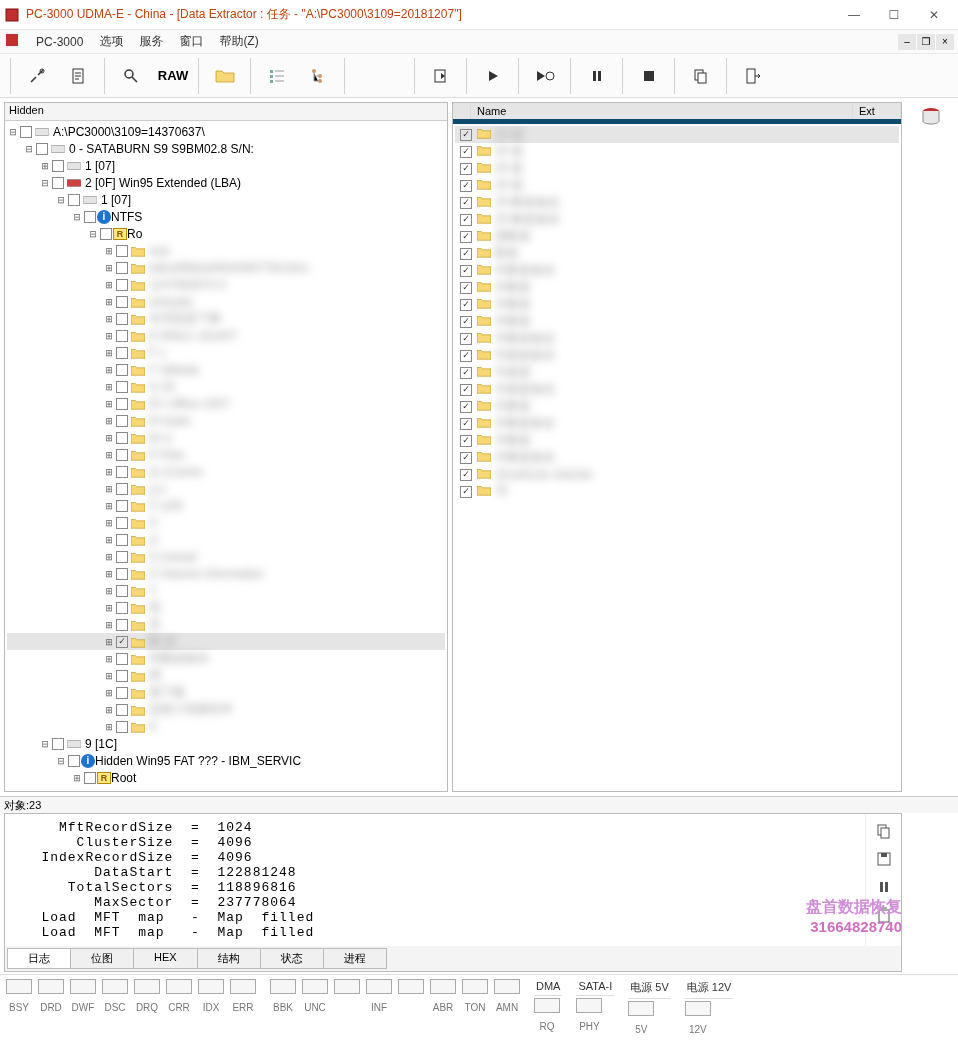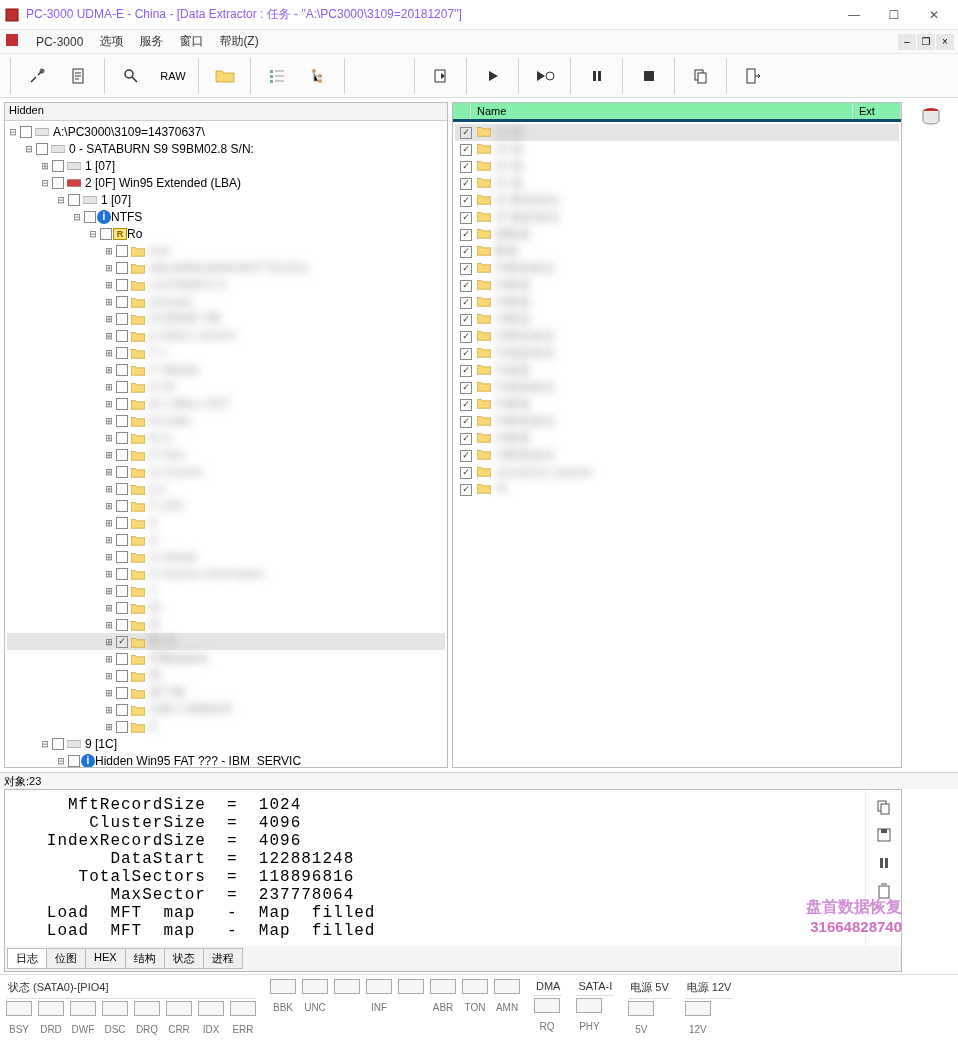--- a/index.html
+++ b/index.html
@@ -1,60 +1,60 @@
 <!DOCTYPE html>
 <html><head>
 <meta charset="utf-8">
 <style>
 * { box-sizing: border-box; margin: 0; padding: 0; font-family: "Segoe UI", Tahoma, sans-serif; font-size: 12px; }
 body { background: #fff; width: 958px; height: 1041px; display: flex; flex-direction: column; }
 .titlebar { height: 30px; display: flex; align-items: center; padding: 0 4px; border-bottom: 1px solid #e8e8e8; }
 .titlebar .icon { width: 16px; height: 16px; margin-right: 6px; }
-.titlebar .title { flex: 1; color: #8b5cf6; }
+.titlebar .title { flex: 1; color: #c2410c; }
 .titlebar .winbtns { display: flex; }
 .titlebar .winbtn { width: 40px; height: 28px; display: flex; align-items: center; justify-content: center; color: #555; }
 .menubar { height: 24px; display: flex; align-items: center; padding: 0 4px; gap: 0; background: #fafafa; border-bottom: 1px solid #e8e8e8; }
 .menubar .appicon { width: 20px; margin-right: 4px; }
 .menubar .menuitem { padding: 2px 8px; color: #333; }
 .mdi-ctrls { margin-left: auto; display: flex; gap: 1px; }
 .mdi-ctrls span { width: 18px; height: 16px; background: #e7e7e7; display:flex; align-items:center; justify-content:center; font-size:10px; }
 .toolbar { height: 44px; display: flex; align-items: center; padding: 0 6px; gap: 0; background: #fbfbfb; border-bottom: 1px solid #dcdcdc; }
 .toolbar .tb-btn { width: 42px; height: 40px; display: flex; align-items: center; justify-content: center; border: 1px solid transparent; }
 .toolbar .sep { width: 2px; height: 36px; border-left: 1px solid #d0d0d0; margin: 0 4px; }
-.toolbar .raw { font-weight: normal; font-size: 11px; }
+.toolbar .raw { font-weight: bold; font-size: 13px; }
 .sidetab { position: absolute; right: 0; top: 98px; width: 54px; display:flex; align-items:flex-start; justify-content:center; padding-top:6px; }
 .main-area { flex: 1; display: flex; padding: 4px 56px 4px 4px; gap: 4px; min-height: 0; }
 .panel { border: 1px solid #bbb; display: flex; flex-direction: column; min-height: 0; }
 .left-panel { width: 444px; }
 .right-panel { flex: 1; }
 .panel-header { height: 18px; padding: 1px 4px; border-bottom: 1px solid #ccc; background: #f4f4f4; font-size: 11px; }
 .tree, .filelist-body { flex: 1; overflow: auto; padding: 2px; }
 .tree-row { height: 17px; display: flex; align-items: center; white-space: nowrap; font-size: 12px; }
 .tree-row.selected { background: #e5e5e5; }
 .toggle { width: 12px; display: inline-flex; justify-content: center; color: #666; font-size: 9px; cursor: pointer; }
 .chk { width: 12px; height: 12px; border: 1px solid #888; margin: 0 1px; display: inline-flex; align-items:center; justify-content:center; font-size:9px; line-height:9px; color:#333;}
 .chk.checked::after { content: "✓"; }
 .node-icon { width: 16px; height: 14px; margin: 0 3px 0 1px; display: inline-flex; align-items:center; justify-content:center; }
 .folder-icon svg, .node-icon svg { width: 14px; height: 12px; }
 .info-icon { width:14px; height:14px; border-radius:50%; background:#1e73d0; color:#fff; font-weight:bold; font-size:10px; display:inline-flex; align-items:center; justify-content:center; }
 .root-icon { width:14px; height:12px; background:#ffe680; border:1px solid #b58900; display:inline-flex; align-items:center; justify-content:center; font-size:9px; font-weight:bold; color:#8a5a00; }
-.filelist-head { display: flex; background: #86efac; border-bottom: 3px solid #0c4a6e; }
+.filelist-head { display: flex; background: #e5e5e5; border-bottom: 5px solid #0c4a6e; }
 .filelist-head .col { padding: 2px 6px; border-right: 1px solid #ddd; font-size: 11px; }
 .file-row { height: 17px; display: flex; align-items: center; padding-left: 4px; }
 .file-row.selected { background: #e5e5e5; }
 .file-row .chk { margin-right: 4px; }
 .file-row .folder-icon { margin: 0 4px 0 1px; }
 .status-msg { height: 17px; padding: 1px 4px; border-top: 1px solid #ccc; background:#f6f6f6; font-size:11px; }
 .log-panel { margin: 0 56px 2px 4px; border: 1px solid #bbb; display: flex; flex-direction: column; }
 .log-body { display: flex; }
-.log-text { flex: 1; font-family: "Courier New", monospace; font-size: 16px; letter-spacing: 1px; padding: 6px 10px; white-space: pre; overflow:auto; }
+.log-text { flex: 1; font-family: "Courier New", monospace; font-size: 13px; letter-spacing: 1px; padding: 6px 10px; white-space: pre; overflow:auto; }
 .log-side { width: 36px; display: flex; flex-direction: column; align-items: center; gap: 6px; padding: 6px 2px; border-left:1px solid #eee;}
 .log-side .sbtn { width: 22px; height: 22px; display:flex; align-items:center; justify-content:center;}
 .log-tabs { display: flex; padding: 2px; gap: 0; background:#f4f4f4; }
-.log-tabs .tab { padding: 2px 8px; border: 1px solid #bbb; background: #f0f0f0; font-size: 11px; margin-right:-1px;}
+.log-tabs .tab { padding: 2px 20px; border: 1px solid #bbb; background: #f0f0f0; font-size: 11px; margin-right:-1px;}
 .log-tabs .tab.active { background: #fff; }
 .watermark { position: absolute; right: 56px; bottom: 106px; text-align: right; pointer-events:none;}
 .watermark .wm1 { color: #d08ed8; font-size: 16px; font-weight: bold; }
 .watermark .wm2 { color: #d070c0; font-size: 15px; font-weight: bold; }
 .status-lights { display:flex; padding: 4px 6px 6px; gap: 14px; border-top:1px solid #e0e0e0; }
 .lights-group { display:flex; flex-direction:column; }
 .lights-title { font-size:11px; color:#333; padding:1px 2px 3px; border-bottom:1px solid #ddd; margin-bottom:2px;}
 .lights-row { display:flex; gap:6px; }
 .light { display:flex; flex-direction:column; align-items:center; }
 .light .led { width:26px; height:15px; border:1px solid #aaa; background:#f6f6f6; }
@@ -792,21 +792,20 @@
     </div>
 </div>
 
 <div class="watermark">
   <div class="wm1">盘首数据恢复</div>
   <div class="wm2">31664828740</div>
 </div>
 
 <div class="status-lights" id="lights">
     <div class="lights-group">
-      <div class="lights-title">状态 (SATA0)-[PIO4]</div>
       <div class="lights-row">
         <div class="light">
           <div class="led"></div>
           <div class="lbl">BSY</div>
         </div>
         <div class="light">
           <div class="led"></div>
           <div class="lbl">DRD</div>
         </div>
         <div class="light">

